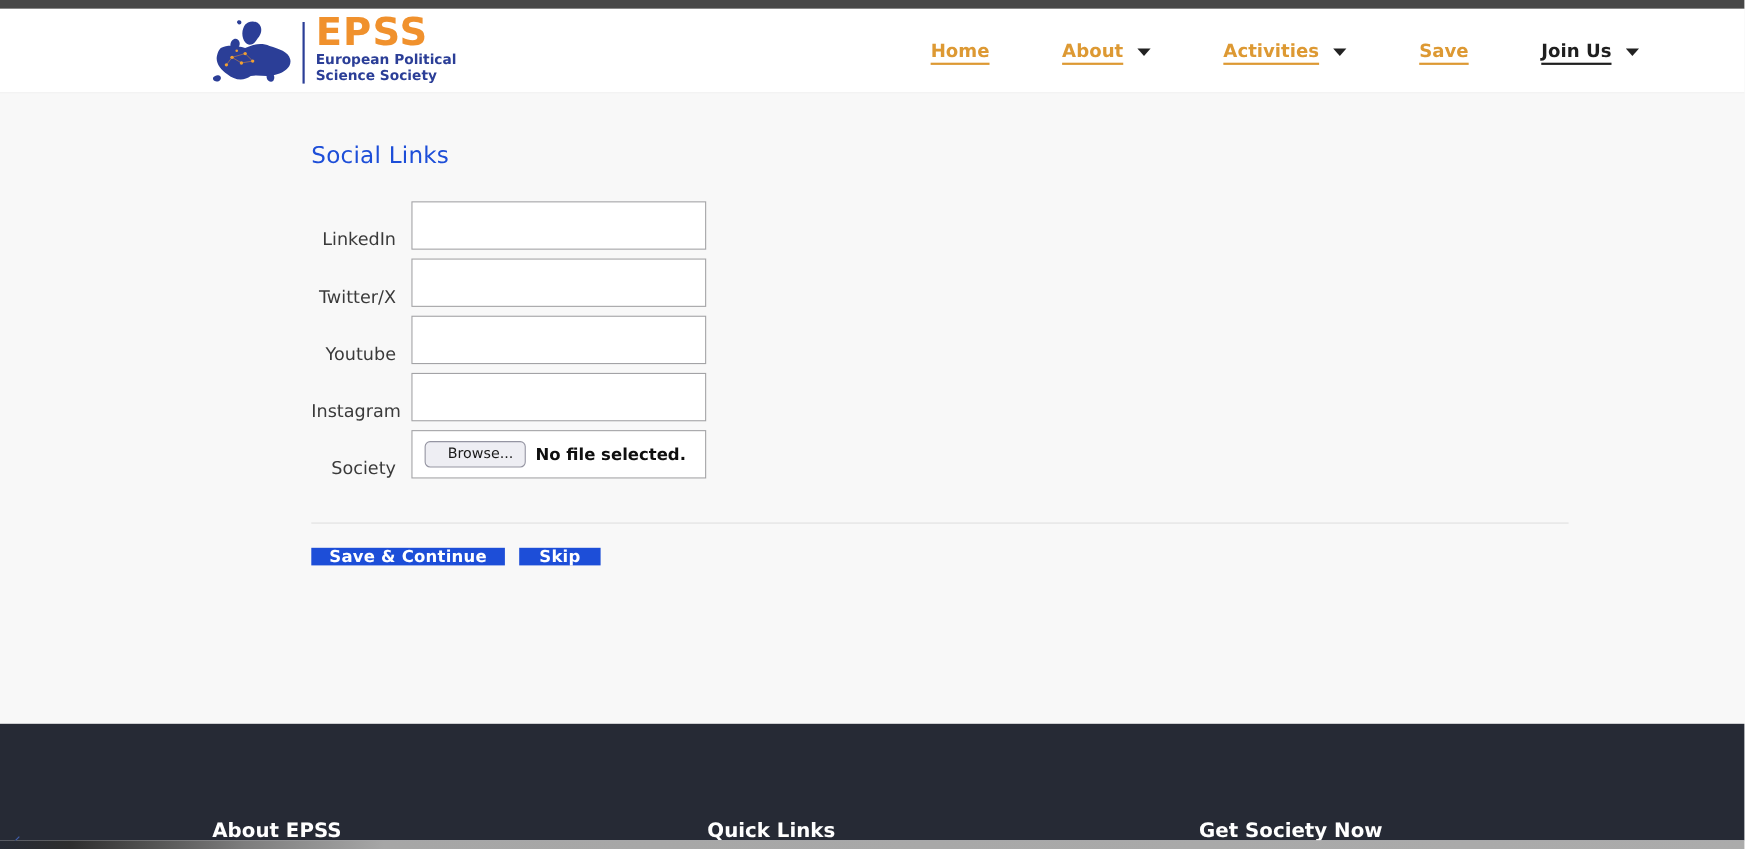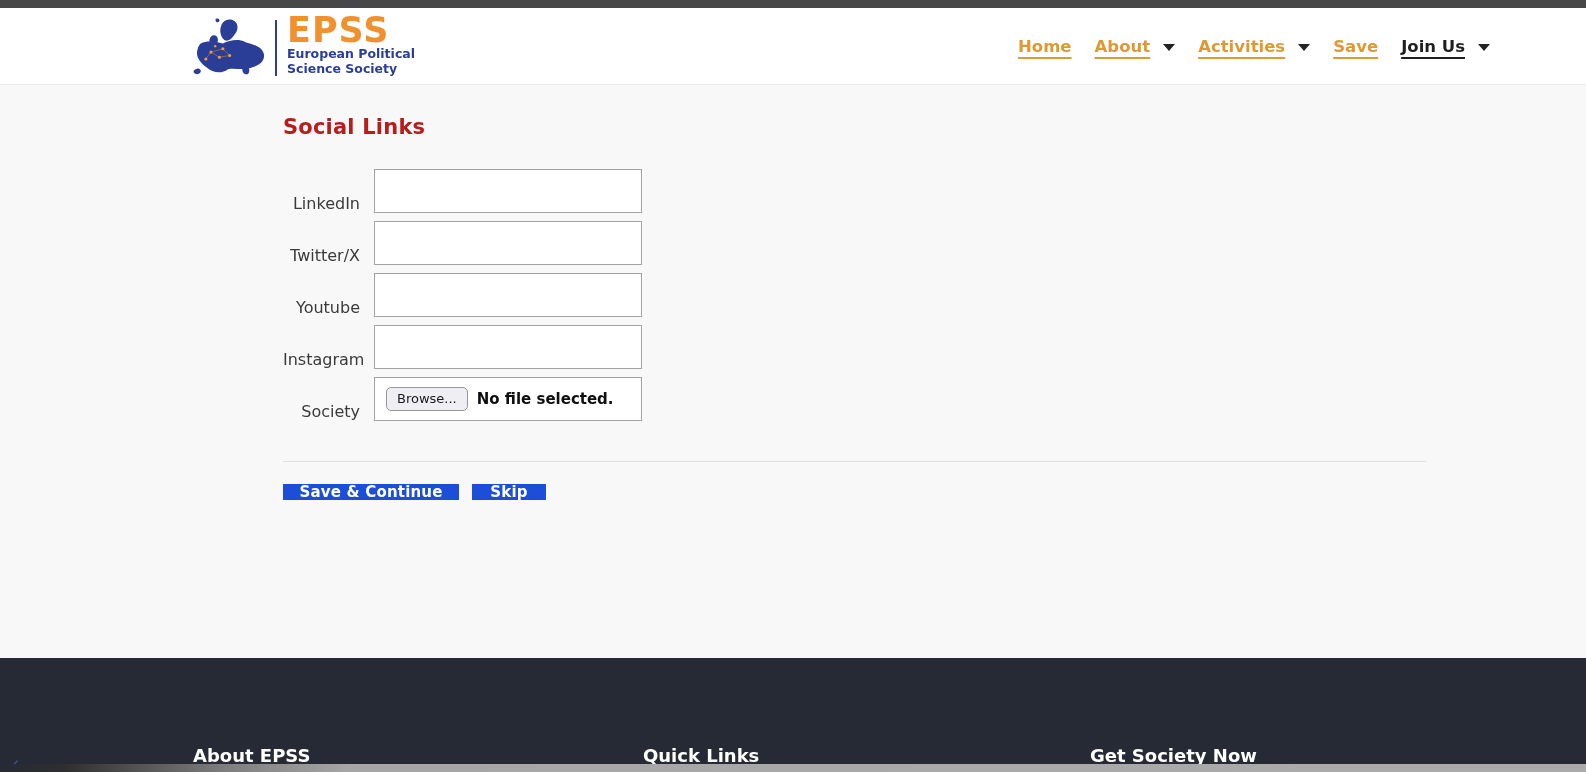--- a/index.html
+++ b/index.html
@@ -34,21 +34,21 @@
   .logo-acronym {
     color: #f0912d; font-size: 35px; font-weight: 800; line-height: 0.92;
     letter-spacing: 1px;
   }
   .logo-sub {
     color: #2b3e97; font-size: 12.5px; font-weight: 700; line-height: 1.2;
   }
 
   .nav {
     position: absolute; right: 96px; top: 0; height: 77px;
-    display: flex; align-items: center; gap: 23px;
+    display: flex; align-items: center; gap: 66px;
     list-style: none;
   }
   .nav-item {
     display: flex; align-items: center; gap: 13px;
     font-size: 16.5px; font-weight: 600; cursor: pointer;
     color: #dd9933;
   }
   .nav-item .nav-label {
     text-decoration: underline;
     text-underline-offset: 5px;
@@ -65,22 +65,22 @@
 
   
   .main {
     position: absolute; top: 85px; left: 0; width: 1586px; height: 573px;
     background: #f8f8f8;
   }
   .container {
     position: absolute; left: 283px; top: 0; width: 1143px;
   }
   .page-title {
-    margin-top: 30px;
-    font-size: 21px; font-weight: 700; color: #b91c1c; line-height: 25px;
+    margin-top: 44px;
+    font-size: 21px; font-weight: 400; color: #1d4ed8; line-height: 25px;
     letter-spacing: 0.2px;
   }
   .form-rows { margin-top: 29px; }
   .form-row {
     display: flex; align-items: flex-end; margin-bottom: 8px;
   }
   .form-label {
     width: 77px; margin-right: 14px; padding-top: 5px;
     text-align: right; font-size: 16px; color: #3a3a3a; line-height: 1.2;
     white-space: nowrap;
@@ -96,21 +96,21 @@
     width: 268px; height: 44px;
     background: #ffffff;
     border: 1px solid #a3a3a6;
     display: flex; align-items: center; padding-left: 11px;
   }
   .browse-btn {
     background: #eeeef3;
     border: 1px solid #9595a2;
     border-radius: 5px;
     font-size: 13px; color: #1a1a1a;
-    padding: 3px 10px 4px 10px;
+    padding: 3px 10px 4px 20px;
     cursor: pointer;
     font-family: "DejaVu Sans", "Liberation Sans", sans-serif;
   }
   .file-status {
     margin-left: 9px; font-size: 15px; font-weight: 600; color: #0f0f0f;
   }
   .divider {
     margin-top: 40px; width: 1143px; height: 1px; background: #e0e0e0;
   }
   .btn-row { margin-top: 22px; display: flex; gap: 13px; }

